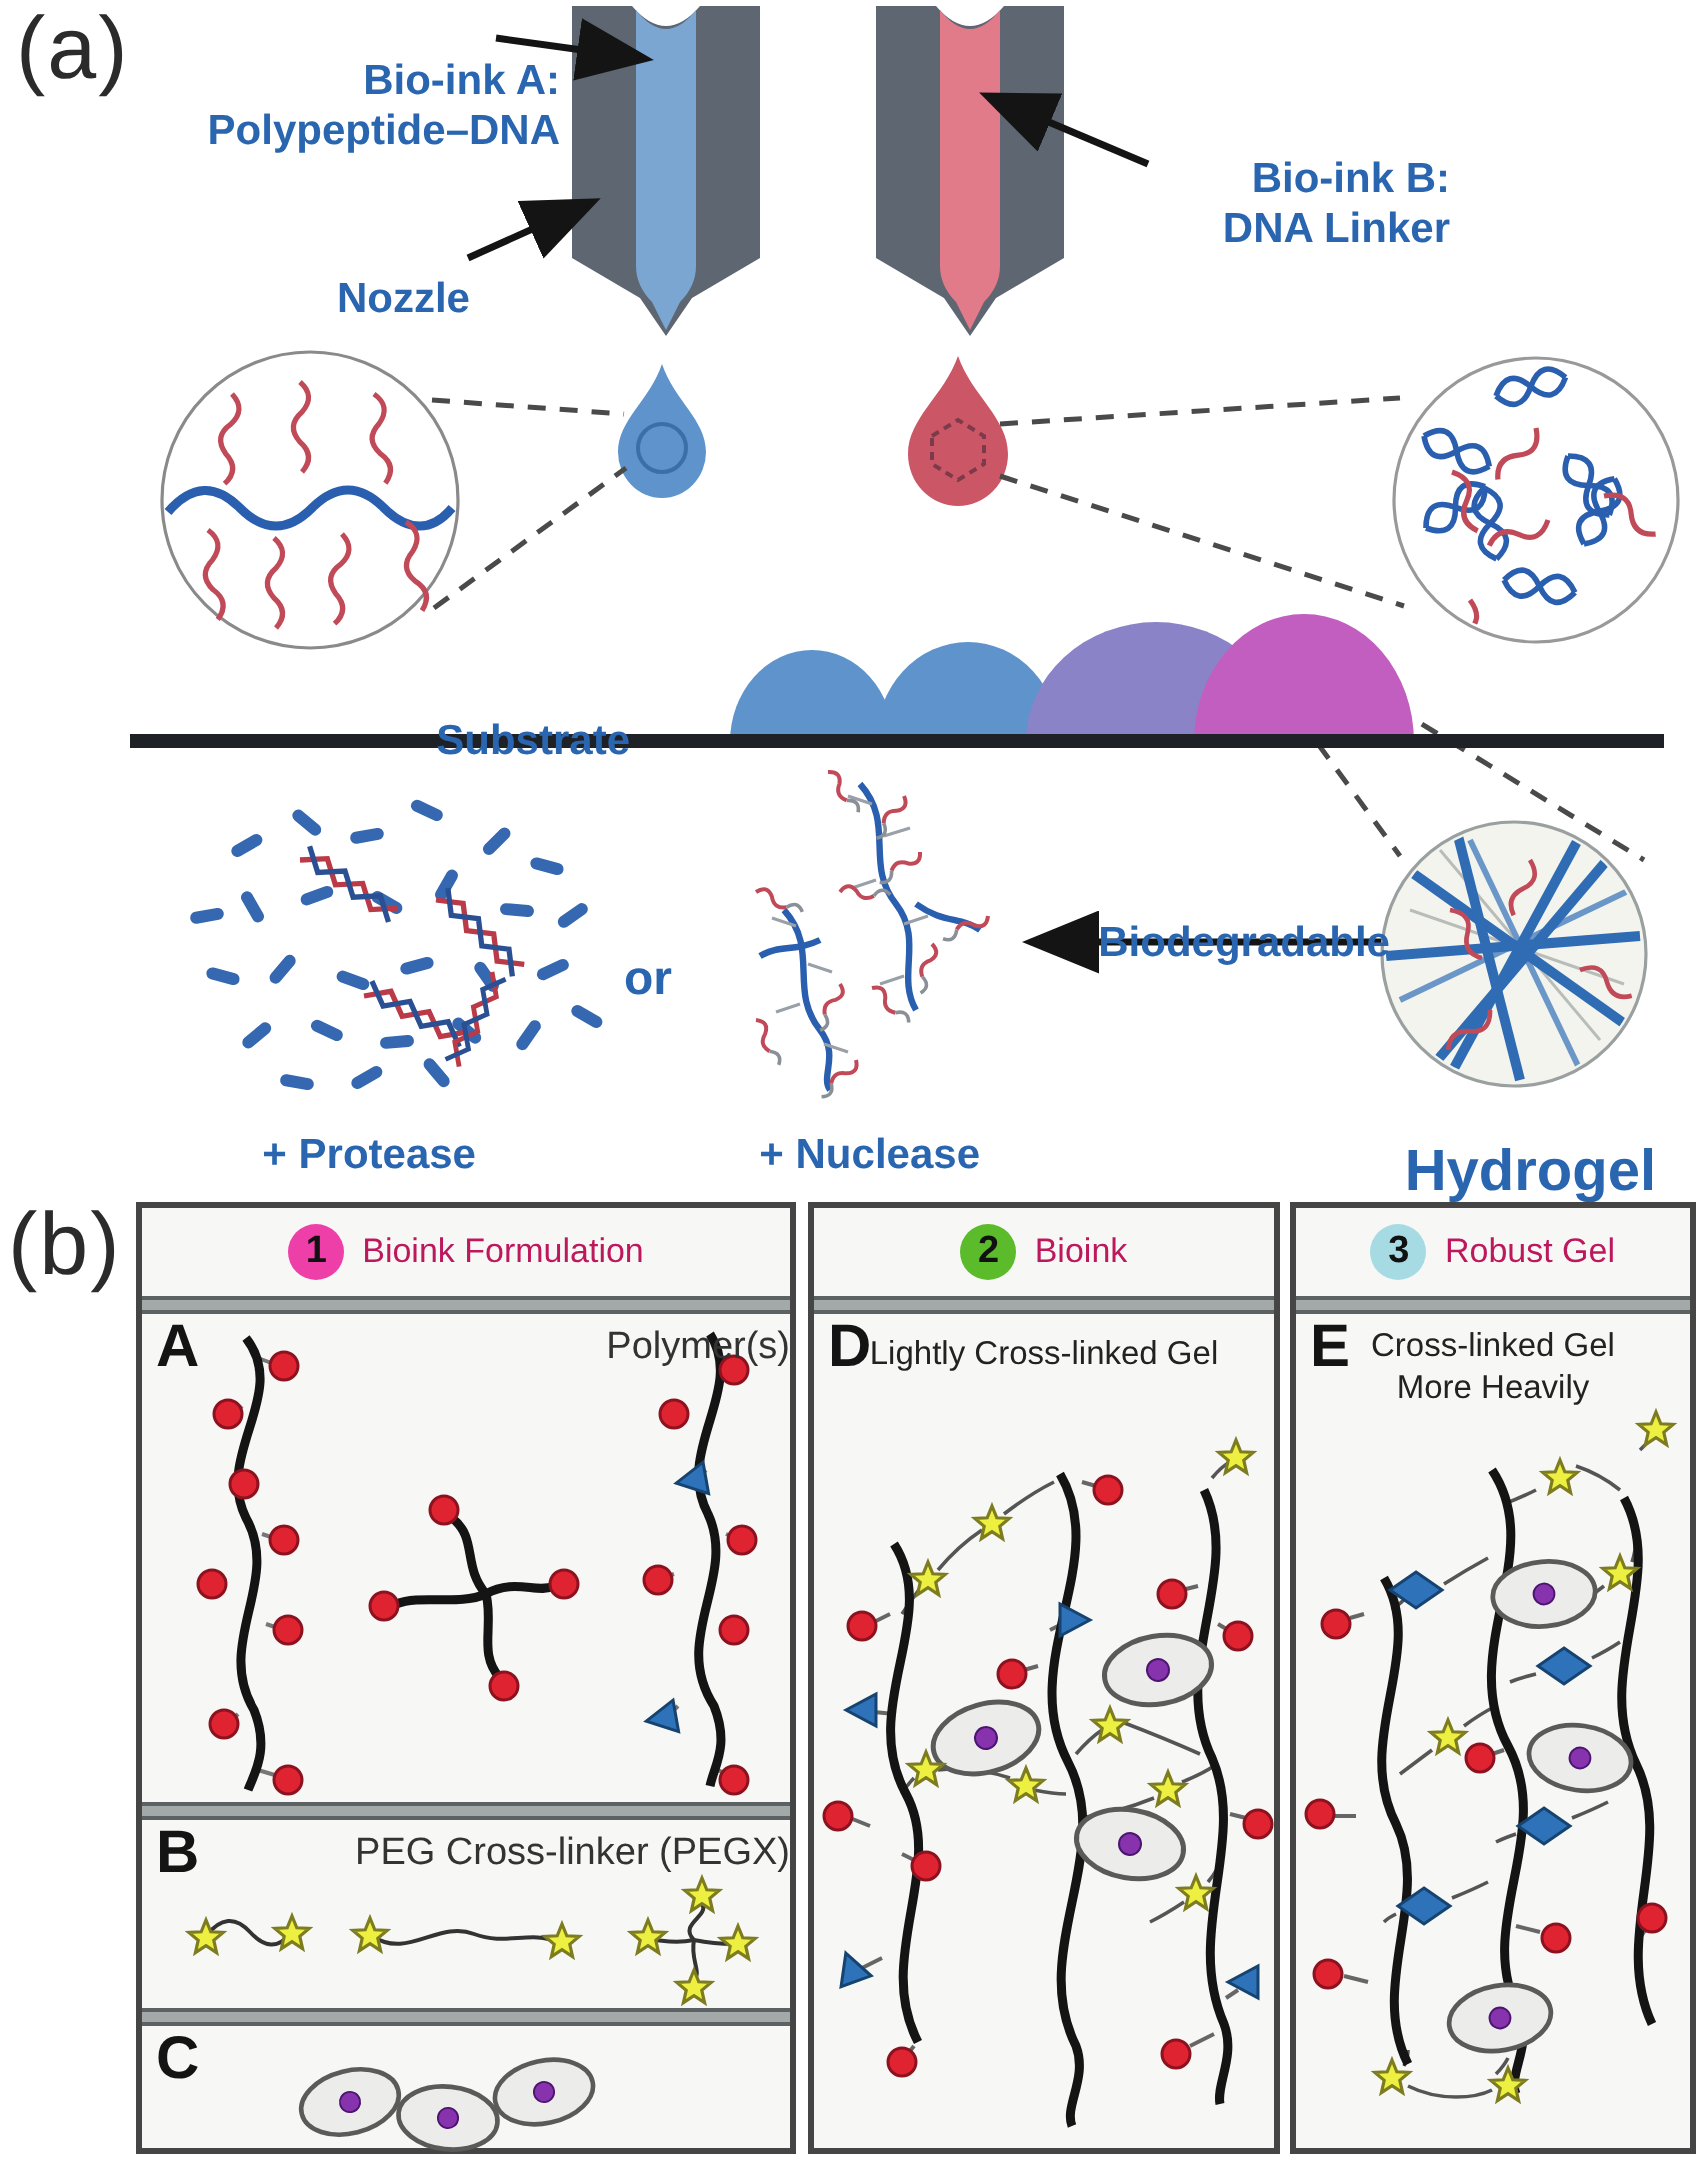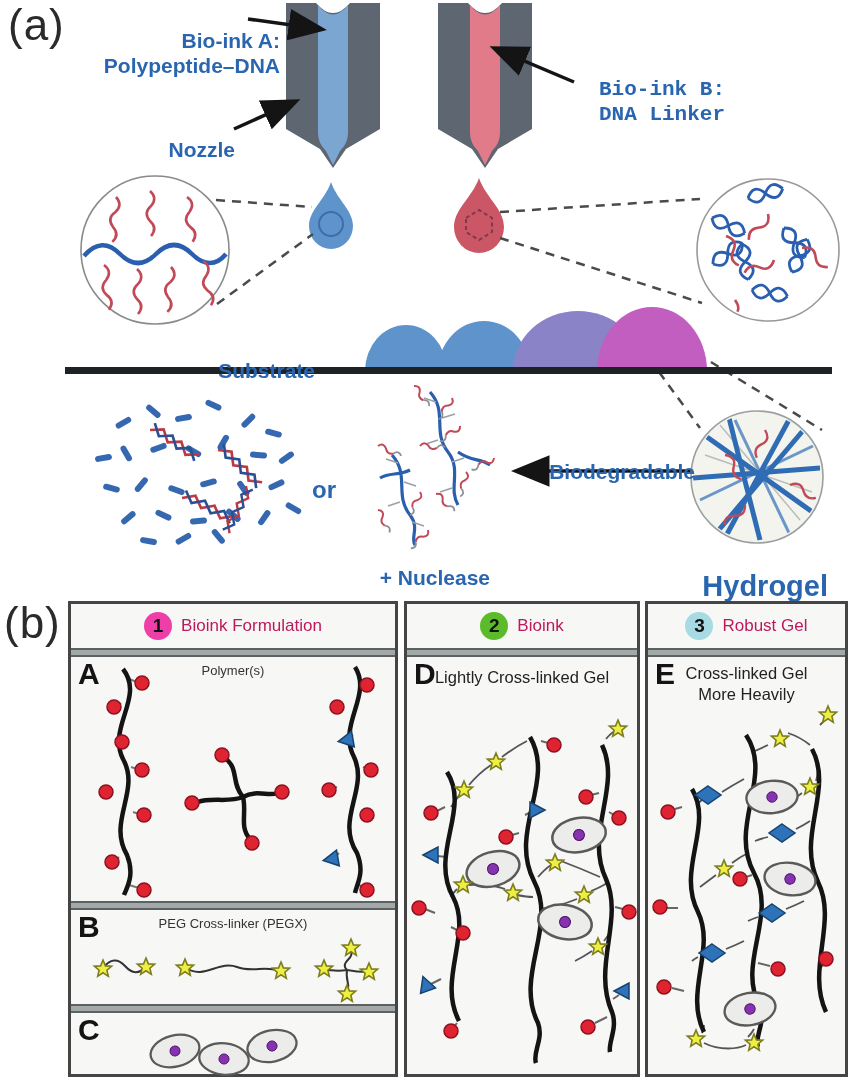--- a/index.html
+++ b/index.html
@@ -12,21 +12,21 @@
   .pbox-header{height:44px;display:flex;align-items:center;justify-content:center;gap:9px;}
   .badge{width:28px;height:28px;border-radius:50%;display:flex;align-items:center;justify-content:center;
          font-size:19px;font-weight:bold;color:#111;}
   .badge1{background:#ee3fa8;}
   .badge2{background:#5cbb2b;}
   .badge3{background:#a6dbe3;}
   .pbox-title{font-size:17px;font-weight:normal;color:#be185d;}
   .divider{height:5px;background:#a3a8a8;border-top:2px solid #5c6263;border-bottom:2px solid #5c6263;}
   .section{position:relative;overflow:hidden;}
   .sec-letter{position:absolute;left:7px;top:0px;font-size:30px;font-weight:bold;color:#141414;z-index:3;}
-  .sec-title{position:absolute;left:0;right:0;top:6px;text-align:center;font-size:13px;color:#333;z-index:2;}
+  .sec-title{position:absolute;left:0;right:0;top:6px;text-align:right;font-size:19px;color:#333;z-index:2;}
   .caption{position:absolute;left:0;right:0;text-align:center;font-size:16.5px;color:#222;z-index:2;line-height:1.25;}
   .content{position:relative;overflow:hidden;}
   svg{display:block;}
 </style>
 </head>
 <body>
 
 <div class="canvas">
 
   <svg class="abs" style="left:0;top:0;" width="850" height="598" viewBox="0 0 850 598">
@@ -228,25 +228,26 @@
       </g>
     </g>
   </svg>
 
   <div class="abs panel-label" style="left:8px;top:0px;">(a)</div>
   <div class="abs blue-label" style="left:30px;top:6px;width:250px;">
     <div>Bio-ink A:</div>
     <div>Polypeptide–DNA</div>
   </div>
   <div class="abs blue-label" style="left:140px;top:115px;width:95px;">Nozzle</div>
-  <div class="abs blue-label" style="left:545px;top:55px;width:180px;font-family:Liberation Mono, monospace;">
+  <div class="abs blue-label" style="left:545px;top:55px;width:180px;">
     <div>Bio-ink B:</div>
     <div>DNA Linker</div>
   </div>
   <div class="abs blue-label" style="left:185px;top:336px;width:130px;">Substrate</div>
+  <div class="abs blue-label" style="left:78px;top:543px;width:160px;">+ Protease</div>
   <div class="abs blue-label" style="left:292px;top:453px;width:44px;font-size:24px;">or</div>
   <div class="abs blue-label" style="left:500px;top:437px;width:195px;">Biodegradable</div>
   <div class="abs blue-label" style="left:325px;top:543px;width:165px;">+ Nuclease</div>
   <div class="abs blue-label" style="left:688px;top:546px;width:140px;font-size:29px;">Hydrogel</div>
 
   <div class="abs panel-label" style="left:4px;top:598px;">(b)</div>
 
   <svg width="0" height="0" style="position:absolute;">
     <defs>
       <g id="star">

